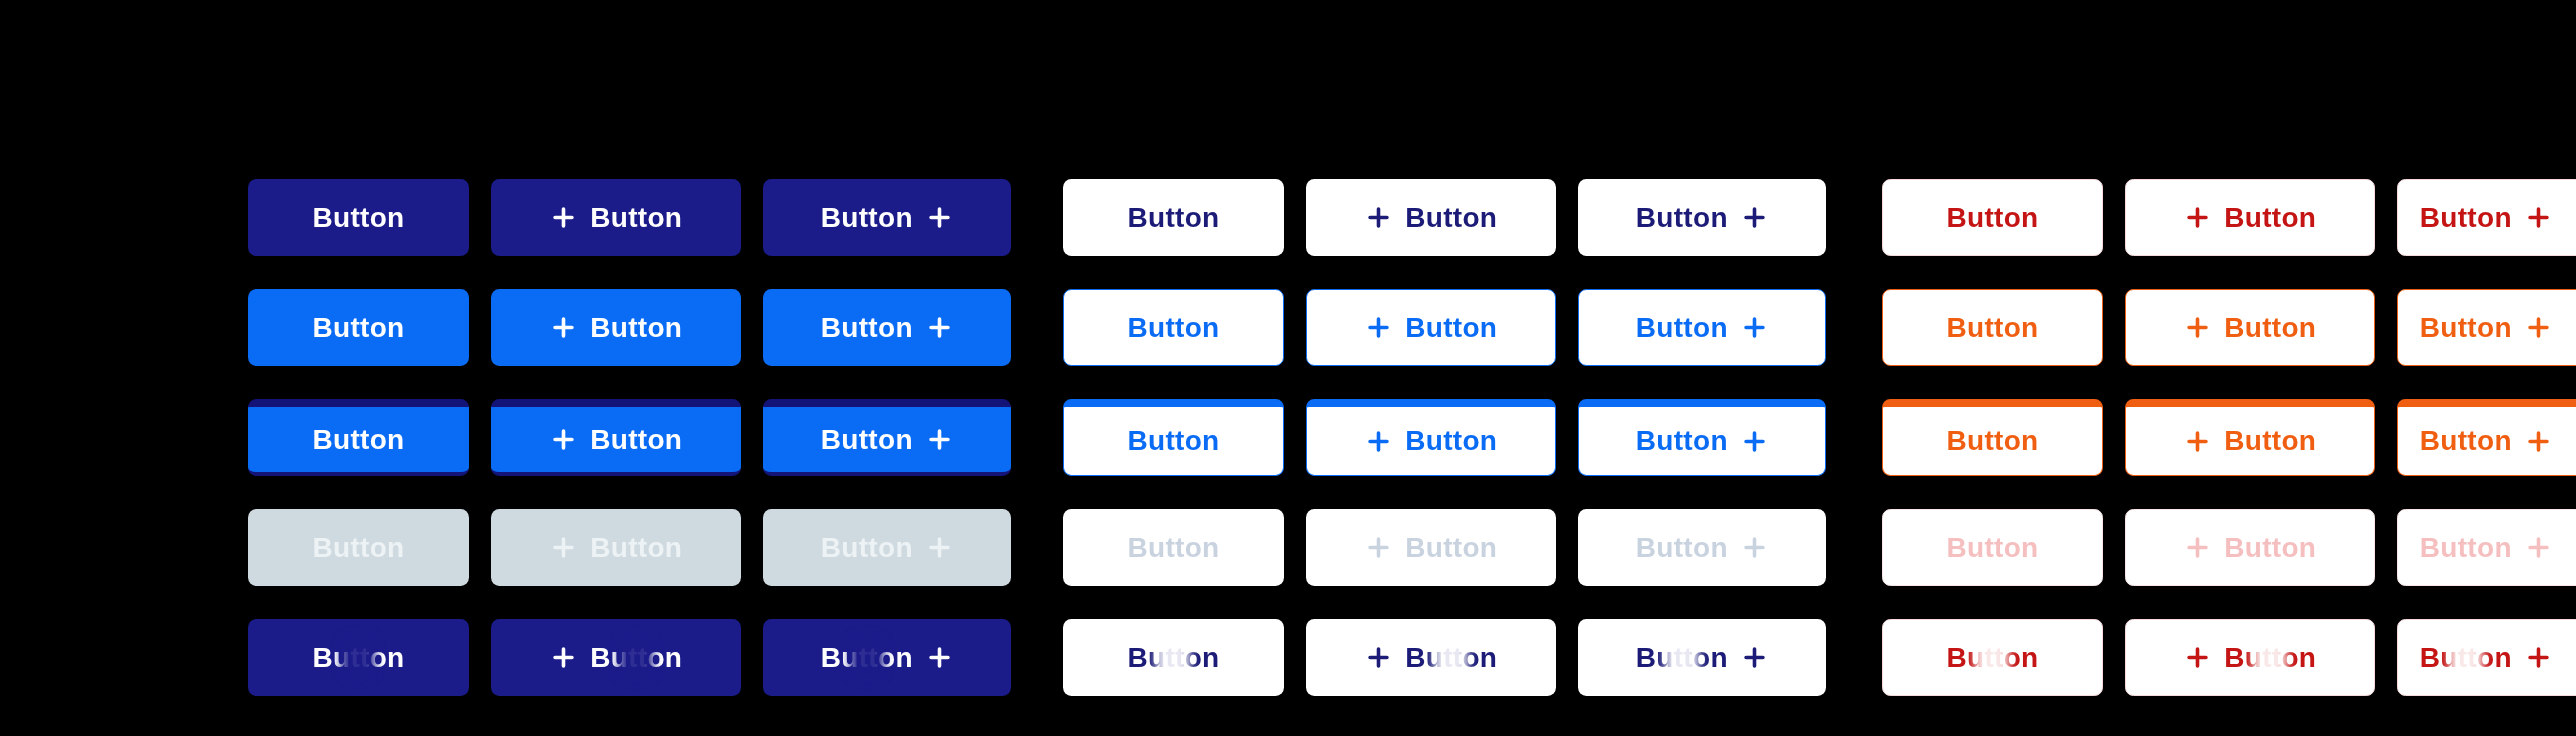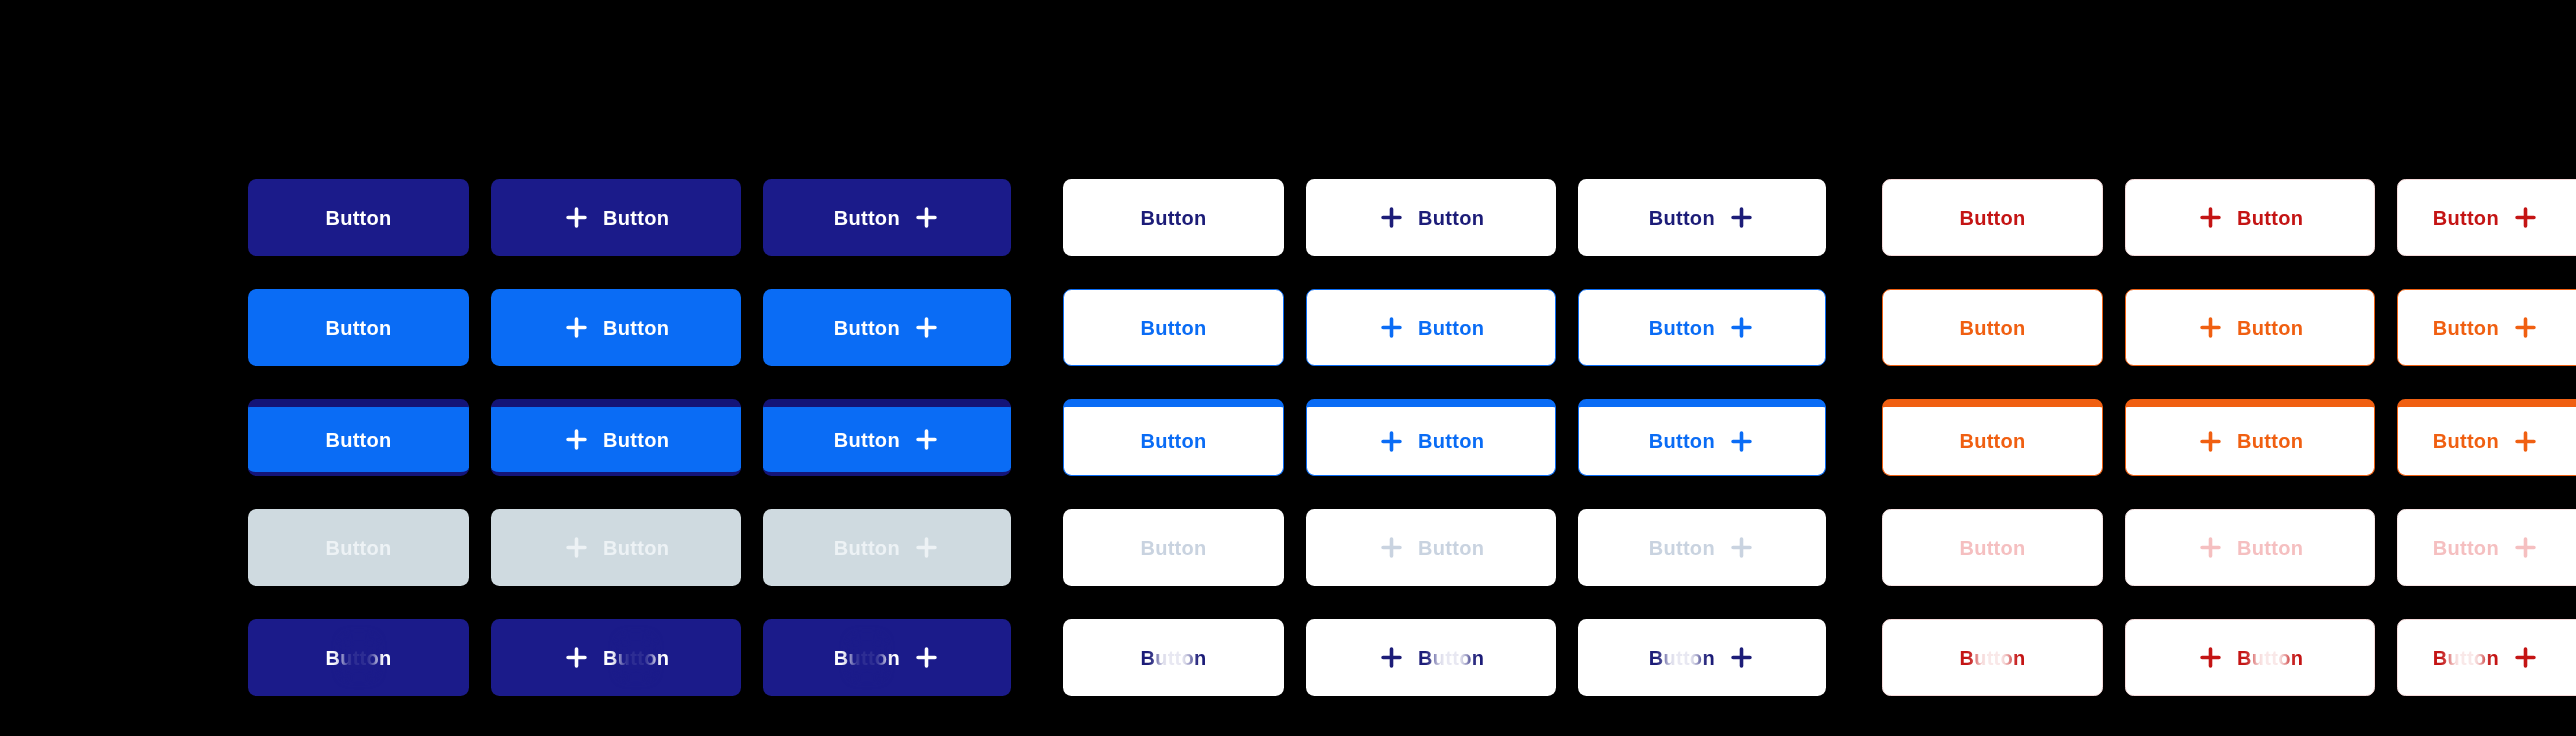--- a/index.html
+++ b/index.html
@@ -5,21 +5,21 @@
   html,body{margin:0;padding:0;background:#000;}
   .stage{position:relative;width:2576px;height:736px;overflow:hidden;background:#000;
          font-family:"Liberation Sans",sans-serif;}
   .group{position:absolute;top:179px;display:flex;flex-direction:column;gap:33px;}
   .g0{left:248px;}
   .g1{left:1063px;}
   .g2{left:1882px;}
   .row{display:flex;gap:22px;}
   .btn{height:77px;box-sizing:border-box;border:0;border-radius:8.4px;
        display:flex;align-items:center;justify-content:center;gap:13.4px;
-       font-family:"Liberation Sans",sans-serif;font-weight:700;font-size:20px;
+       font-family:"Liberation Sans",sans-serif;font-weight:700;font-size:28px;
        letter-spacing:0.3px;cursor:pointer;padding:0;position:relative;}
   .v0{width:221px;}
   .v1{width:250px;}
   .v2{width:248px;}
   .clip-pad{padding-right:70px;}
   .plus{flex:0 0 auto;display:block;}
   .lbl{position:relative;display:inline-flex;line-height:1;}
 
   
   .s-navy{background:#1B1B8A;color:#FFFFFF;}

